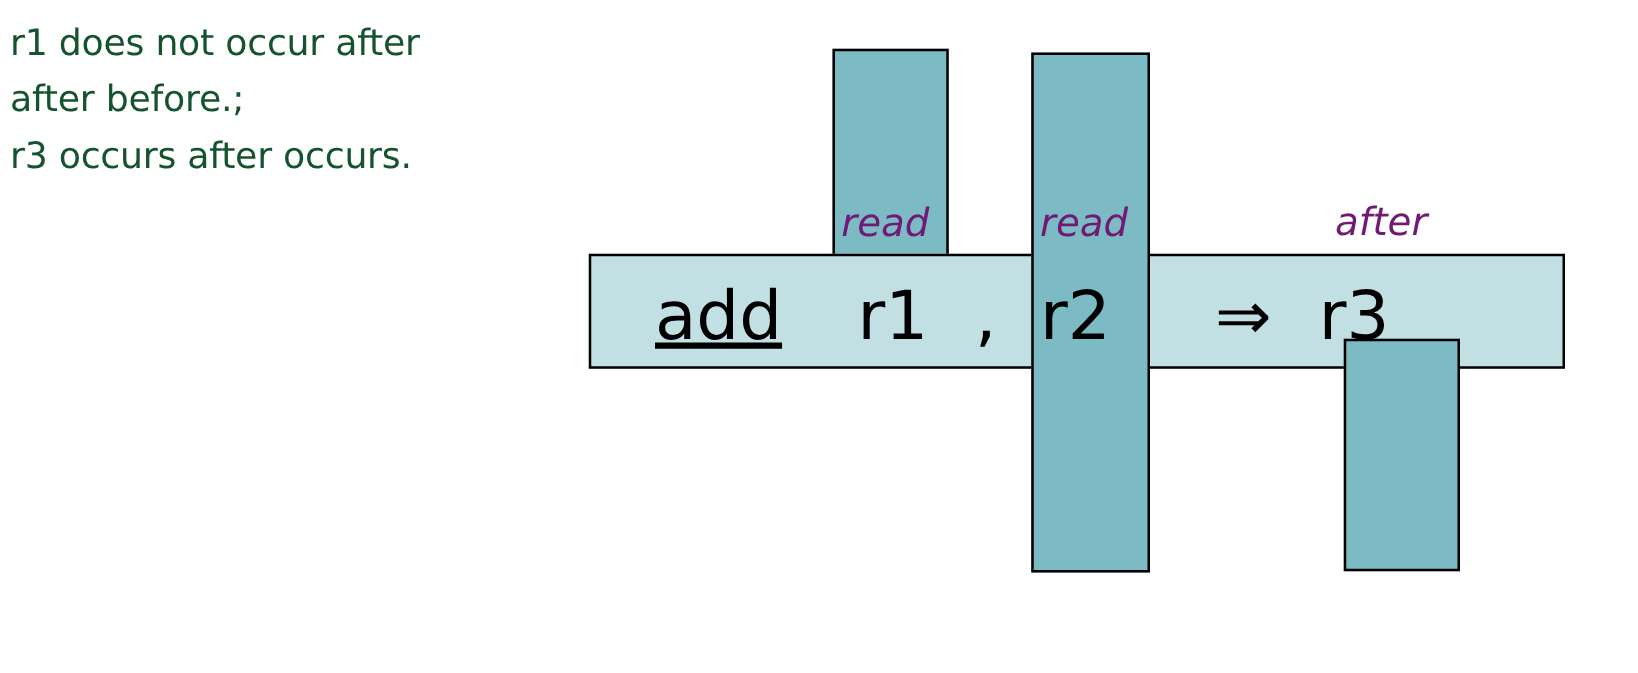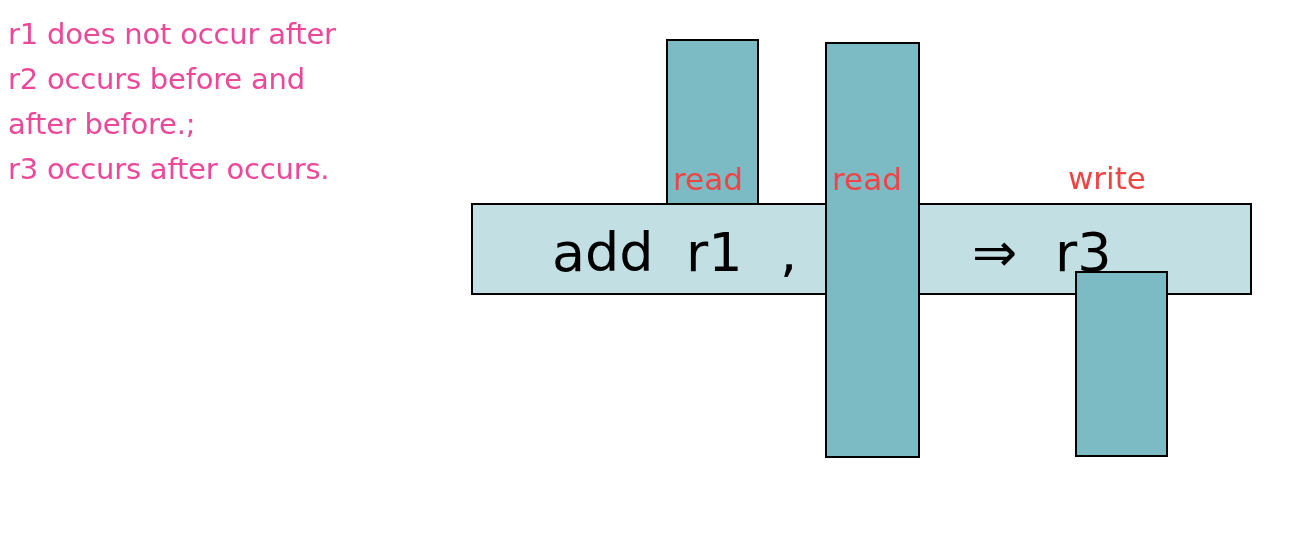--- a/index.html
+++ b/index.html
@@ -17,21 +17,21 @@
   }
 
   
   #description {
     position: absolute;
     left: 8px;
     top: 12px;
     width: 450px;
     font-size: 29px;
     line-height: 45px;
-    color: #ec4899;
+    color: #14532d;
     font-family: "DejaVu Sans", sans-serif;
     letter-spacing: -0.2px;
   }
   #description .desc-line {
     white-space: nowrap;
   }
 
   
   #diagram {
     position: absolute;
@@ -45,23 +45,24 @@
   .lifeline {
     position: absolute;
     background: #7cbac4;
     border: 2px solid #000000;
     box-sizing: border-box;
   }
   .lifeline-label {
     position: absolute;
     font-size: 31px;
     line-height: 31px;
-    color: #ef4444;
+    color: #701a75;
     white-space: nowrap;
     font-family: "DejaVu Sans", sans-serif;
+    font-style: italic;
   }
 
   
   #instruction-bar {
     position: absolute;
     left: 471px;
     top: 203px;
     width: 781px;
     height: 92px;
     background: #c2dfe3;
@@ -83,42 +84,42 @@
   .layer-col-behind { z-index: 1; }
   .layer-bar        { z-index: 2; }
   .layer-col-front  { z-index: 3; }
   .layer-text       { z-index: 4; }
 </style>
 </head>
 <body>
 
 <div id="description">
   <div class="desc-line">r1 does not occur after</div>
-  <div class="desc-line">r2 occurs before and</div>
   <div class="desc-line">after before.;</div>
   <div class="desc-line">r3 occurs after occurs.</div>
 </div>
 
 <div id="diagram">
 
   <div class="lifeline layer-col-behind" style="left:666px; top:39px; width:93px; height:186px;"></div>
   <div class="lifeline-label layer-col-behind" style="left:673px; top:164px;">read</div>
 
   <div id="instruction-bar" class="layer-bar"></div>
 
   <div class="lifeline layer-col-front" style="left:825px; top:42px; width:95px; height:416px;"></div>
   <div class="lifeline-label layer-col-front" style="left:832px; top:164px;">read</div>
 
   <div class="lifeline layer-col-front" style="left:1075px; top:271px; width:93px; height:186px;"></div>
-  <div class="lifeline-label layer-text" style="left:1068px; top:163px;">write</div>
+  <div class="lifeline-label layer-text" style="left:1068px; top:163px;">after</div>
 
-  <div class="token layer-text" style="left:552px; top:226px;">add</div>
+  <div class="token layer-text" style="left:524px; top:226px;text-decoration:underline;">add</div>
 
   <div class="token layer-text" style="left:686px; top:226px;text-align:center;">r1</div>
 
   <div class="token layer-text" style="left:780px; top:226px;">,</div>
 
+  <div class="token layer-text" style="left:832px; top:226px;">r2</div>
 
   <div class="token layer-text" style="left:972px; top:226px;">⇒</div>
 
   <div class="token layer-text" style="left:1036px; top:226px;margin-left:19px;">r3</div>
 
 </div>
 
 </body></html>

